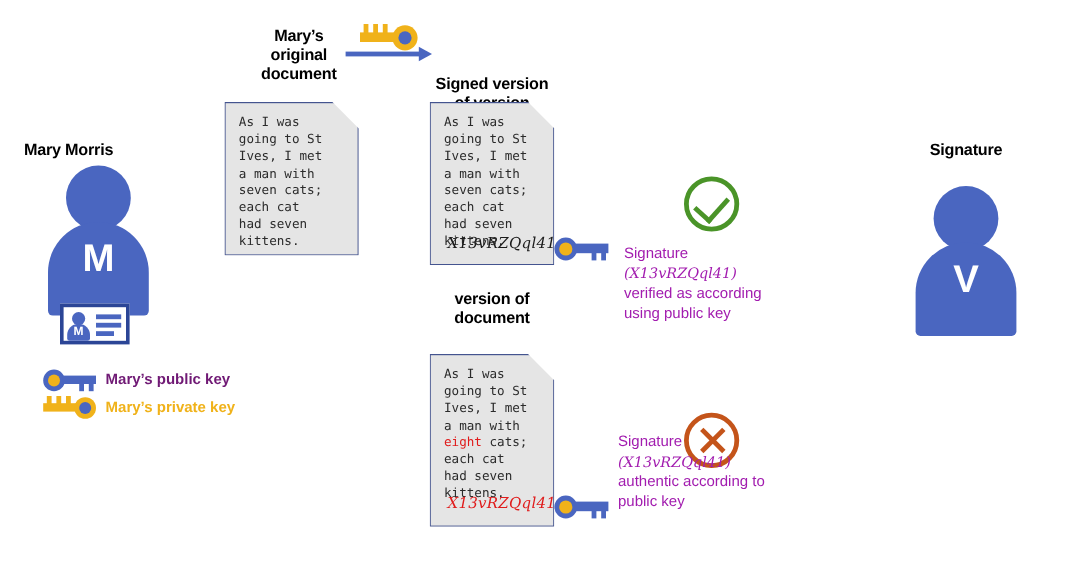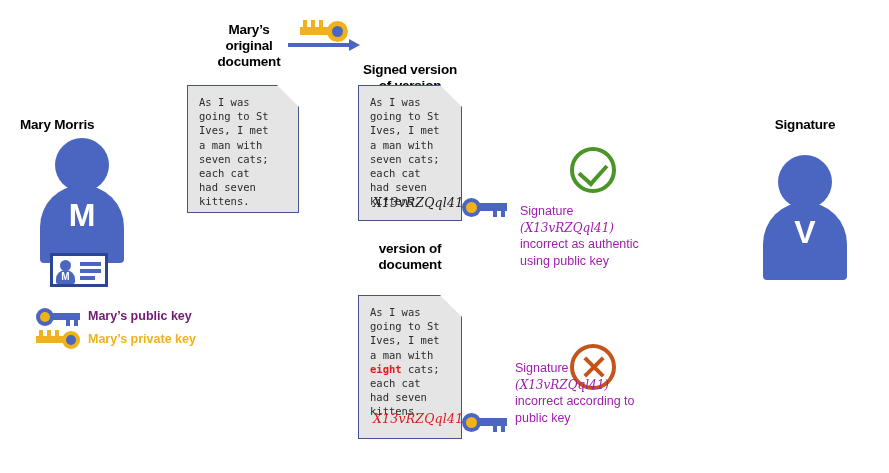--- a/index.html
+++ b/index.html
@@ -50,21 +50,21 @@
   .doc{
     position:absolute;box-sizing:border-box;
     background:#e5e5e5;border:1px solid #44548f;
     clip-path:polygon(0 0, calc(100% - 22px) 0, 100% 22px, 100% 100%, 0 100%);
   }
   .doctext{
     position:absolute;left:11px;top:9px;right:6px;
     font-family:"DejaVu Sans Mono", monospace;
     font-size:10.5px;line-height:14.2px;color:#2b2b2b;white-space:pre;
   }
-  .doctext .tamper{color:#e01b1b;font-weight:bold;}
+  .doctext .tamper{color:#e01b1b;font-weight:normal;}
   .sig{
     position:absolute;left:14px;
     font-family:"DejaVu Serif", serif;font-style:italic;
     font-size:12.5px;color:#1a1a1a;letter-spacing:0.2px;
   }
   .sig.red{color:#e01b1b;}
 
   
   .key{position:absolute;}
   .key .ring{position:absolute;border-radius:50%;}
@@ -219,32 +219,32 @@
   <div class="tooth" style="left:31px;top:13px;width:4px;height:7px;background:#4a66c0;"></div>
   <div class="tooth" style="left:39px;top:13px;width:4px;height:7px;background:#4a66c0;"></div>
 </div>
 
 <div class="circ ok" style="left:570px;top:147px;">
   <div class="ck"></div>
 </div>
 <div class="status-text" style="left:520px;top:203px;width:148px;">
   <div>Signature</div>
   <div class="sigm">(X13vRZQql41)</div>
-  <div>incorrect as authentic</div>
+  <div>verified as according</div>
   <div>using public key</div>
 </div>
 
 <div class="circ bad" style="left:570px;top:344px;">
   <div class="x1"></div>
   <div class="x2"></div>
 </div>
 <div class="status-text" style="left:515px;top:360px;width:158px;top:360px;">
   <div>Signature</div>
   <div class="sigm">(X13vRZQql41)</div>
-  <div>incorrect according to</div>
+  <div>authentic according to</div>
   <div>public key</div>
 </div>
 
 <div class="abs heading" style="left:750px;top:117px;width:110px;">
   <div>Signature</div>
 </div>
 
 <div class="person" style="left:763px;top:155px;width:84px;height:125px;">
   <div class="head"></div>
   <div class="body"></div>

